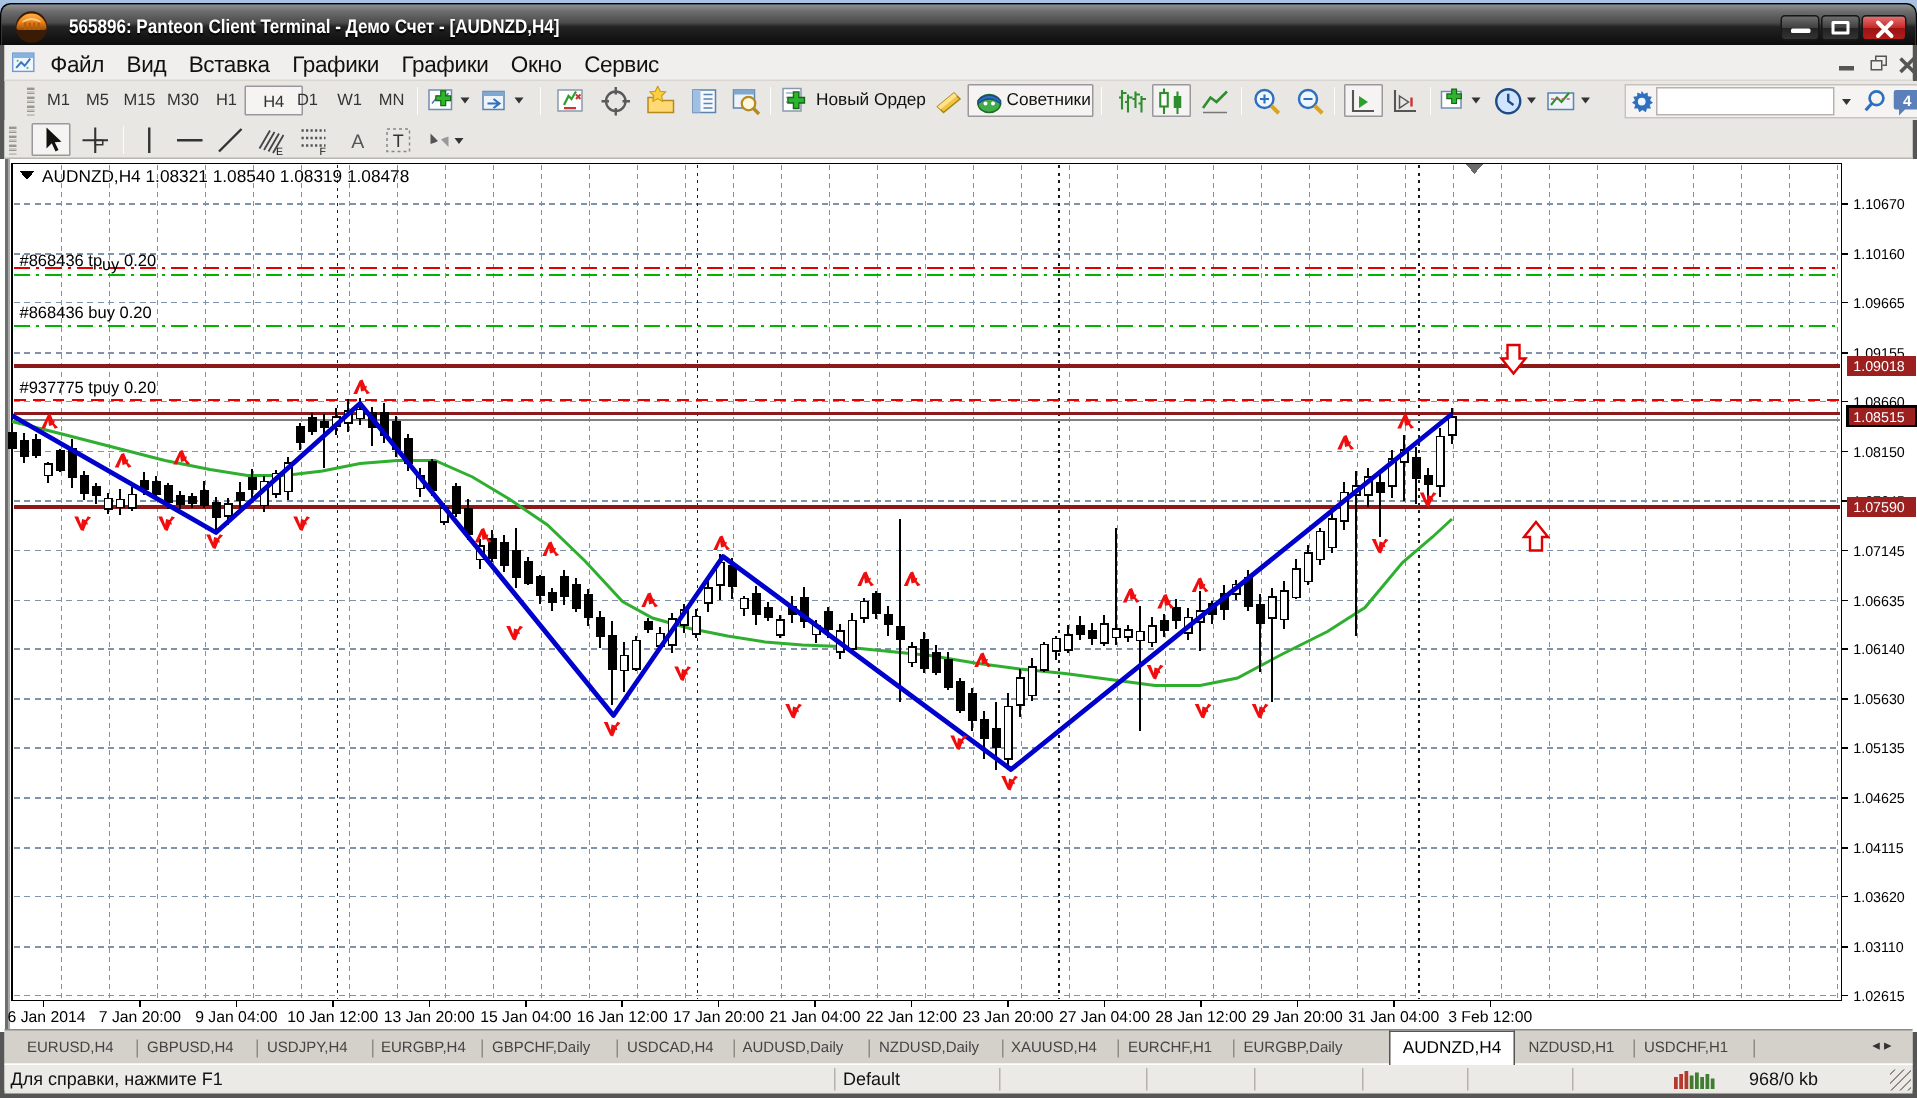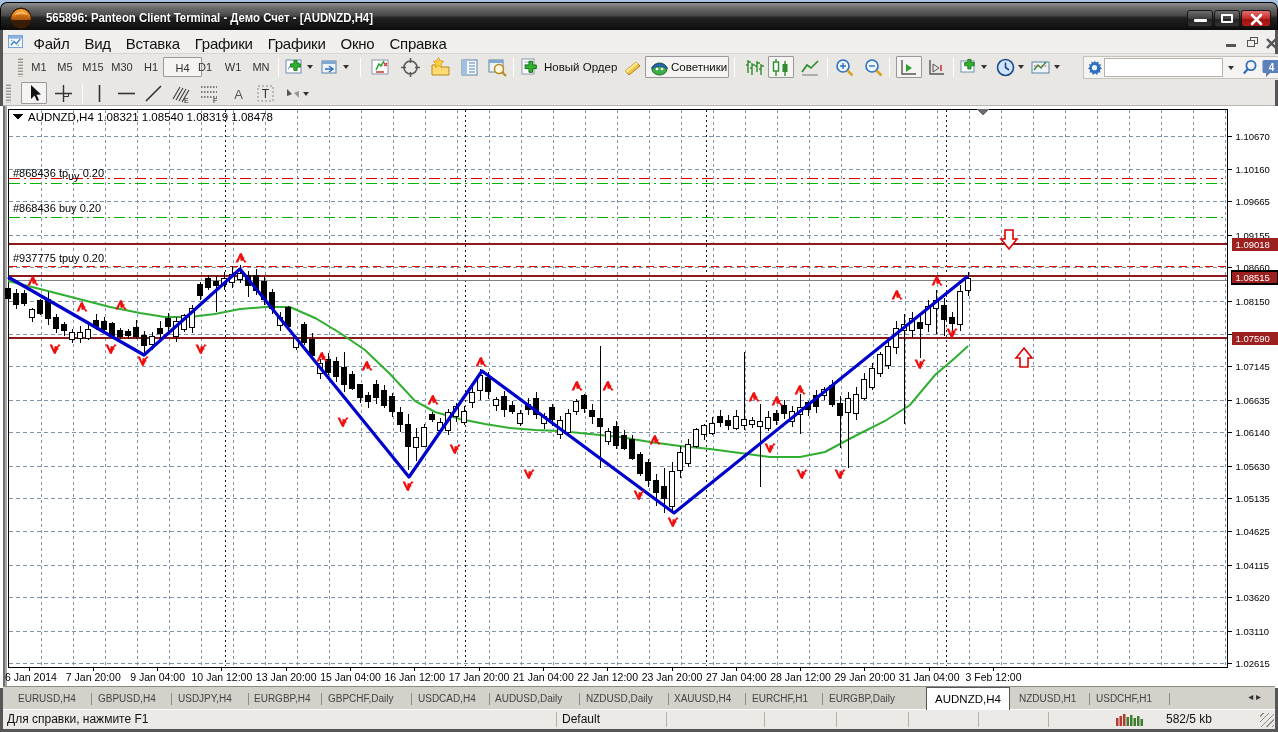--- a/index.html
+++ b/index.html
@@ -78,21 +78,21 @@
       </div>
  </div>
  <div class="frame">
   <div class="menubar">
    <svg class="mdiico" viewBox="0 0 18 16">
           <rect x="1.5" y="1.5" width="15" height="13" fill="#f2f7ff" stroke="#6f9bd1"></rect>
           <rect x="2" y="2" width="14" height="3" fill="#87b2e0"></rect>
           <path d="M4,12 L7.5,8 L10,10.5 L14,5.5" stroke="#3c78c0" fill="none" stroke-width="1.4"></path>
           <circle cx="5" cy="7" r="0.8" fill="#58c058"></circle>
           <circle cx="12" cy="12" r="0.8" fill="#58c058"></circle>
-        </svg><span class="mi">Файл</span><span class="mi">Вид</span><span class="mi">Вставка</span><span class="mi">Графики</span><span class="mi">Графики</span><span class="mi">Окно</span><span class="mi">Справка</span>
+        </svg><span class="mi">Файл</span><span class="mi">Вид</span><span class="mi">Вставка</span><span class="mi">Графики</span><span class="mi">Графики</span><span class="mi">Окно</span><span class="mi">Сервис</span>
    <div class="mwb" style="left:1216px">
           <div style="position:absolute;left:7px;top:11px;width:10px;height:2.6px;background:#555"></div>
         </div>
    <div class="mwb" style="left:1238px">
           <div style="position:absolute;left:9px;top:4px;width:8px;height:7px;border:1.6px solid #555"></div>
           <div style="position:absolute;left:6px;top:7px;width:8px;height:7px;border:1.6px solid #555;background:#f0efed"></div>
         </div>
    <div class="mwb" style="left:1258px;width:20px">
           <svg style="position:absolute;left:4px;top:4px" width="13" height="13" viewBox="0 0 13 13">
             <path d="M2,2 L11,11 M11,2 L2,11" stroke="#555" stroke-width="2.4"></path>
@@ -824,17 +824,17 @@
     <rect x="0" y="5" width="2.5" height="8" fill="#b43a2e"></rect>
             <rect x="3.5" y="3" width="2.5" height="10" fill="#b43a2e"></rect>
             <rect x="7" y="1" width="2.5" height="12" fill="#b43a2e"></rect>
             <rect x="10.5" y="4" width="2.5" height="9" fill="#3f7d2f"></rect>
             <rect x="14" y="2" width="2.5" height="11" fill="#3f7d2f"></rect>
             <rect x="17.5" y="5" width="2.5" height="8" fill="#3f7d2f"></rect>
             <rect x="21" y="3" width="2.5" height="10" fill="#3f7d2f"></rect>
             <rect x="24.5" y="6" width="2.5" height="7" fill="#3f7d2f"></rect>
           </g>
         </svg>
-   <div style="position:absolute;left:1163px;top:2px">582/5 kb</div>
+   <div style="position:absolute;left:1163px;top:2px">968/0 kb</div>
    <div class="sgrip"></div>
   </div>
  </div>
 </div>
 
 </body></html>

